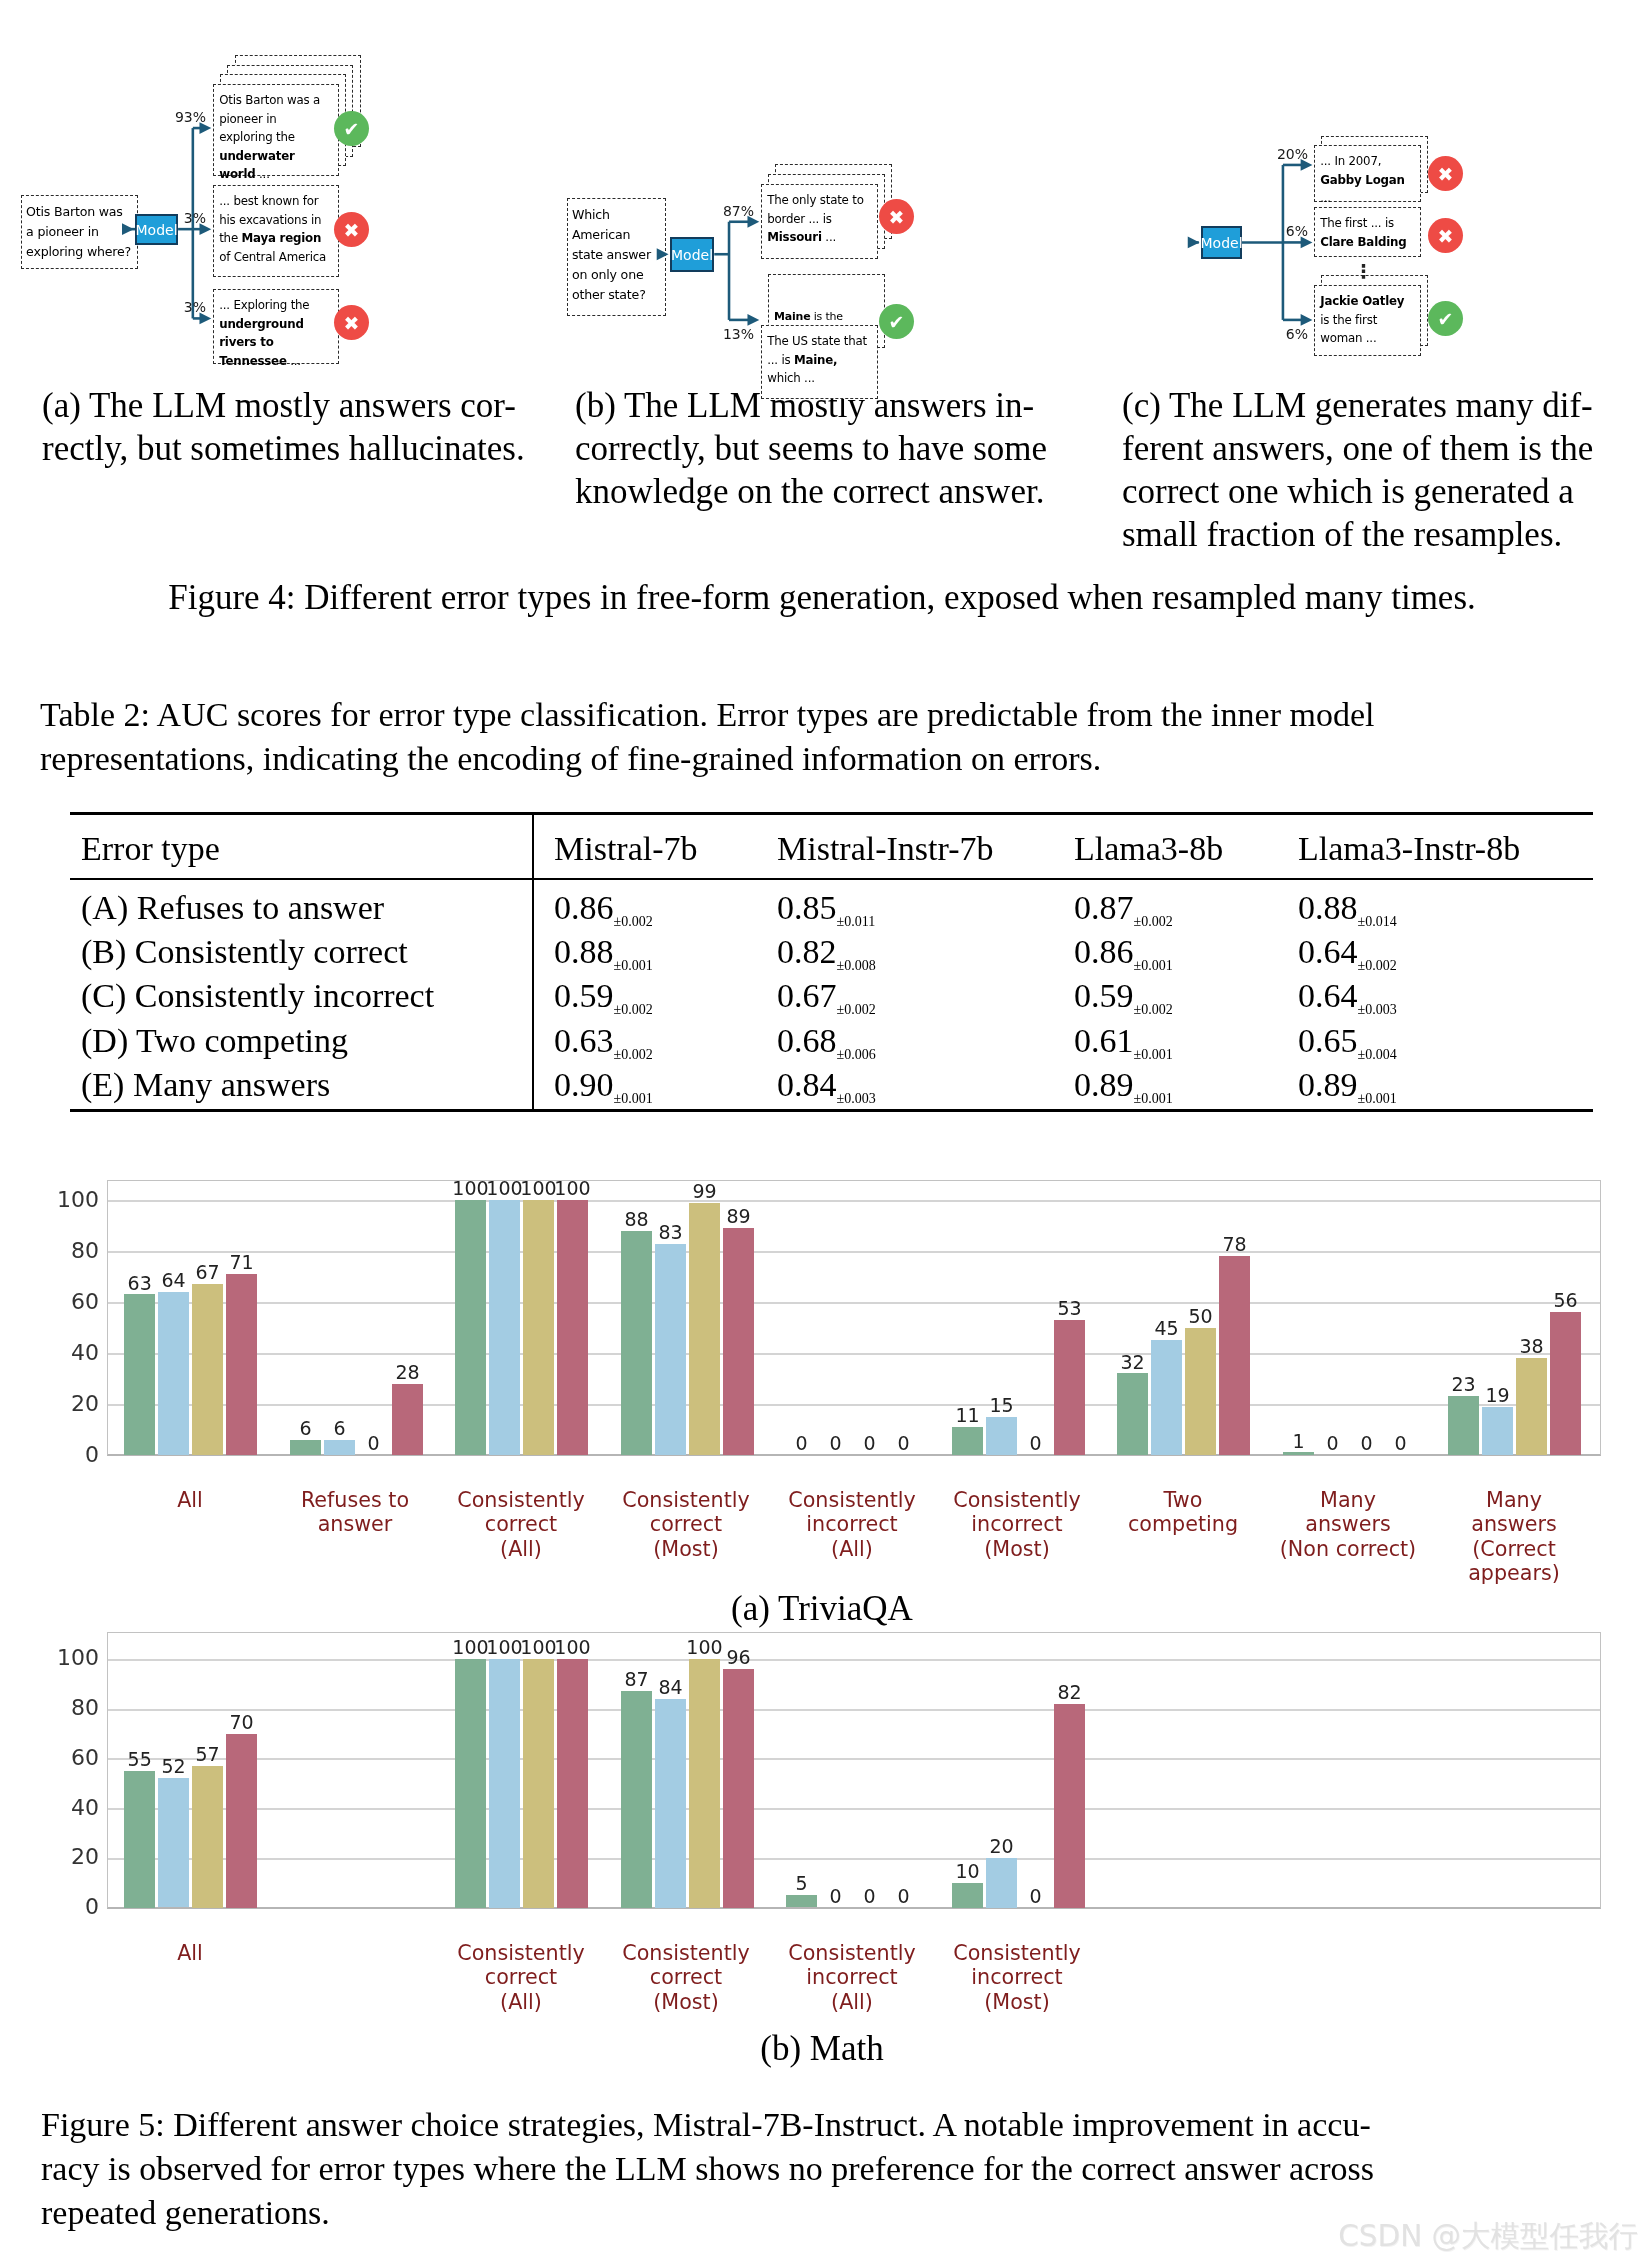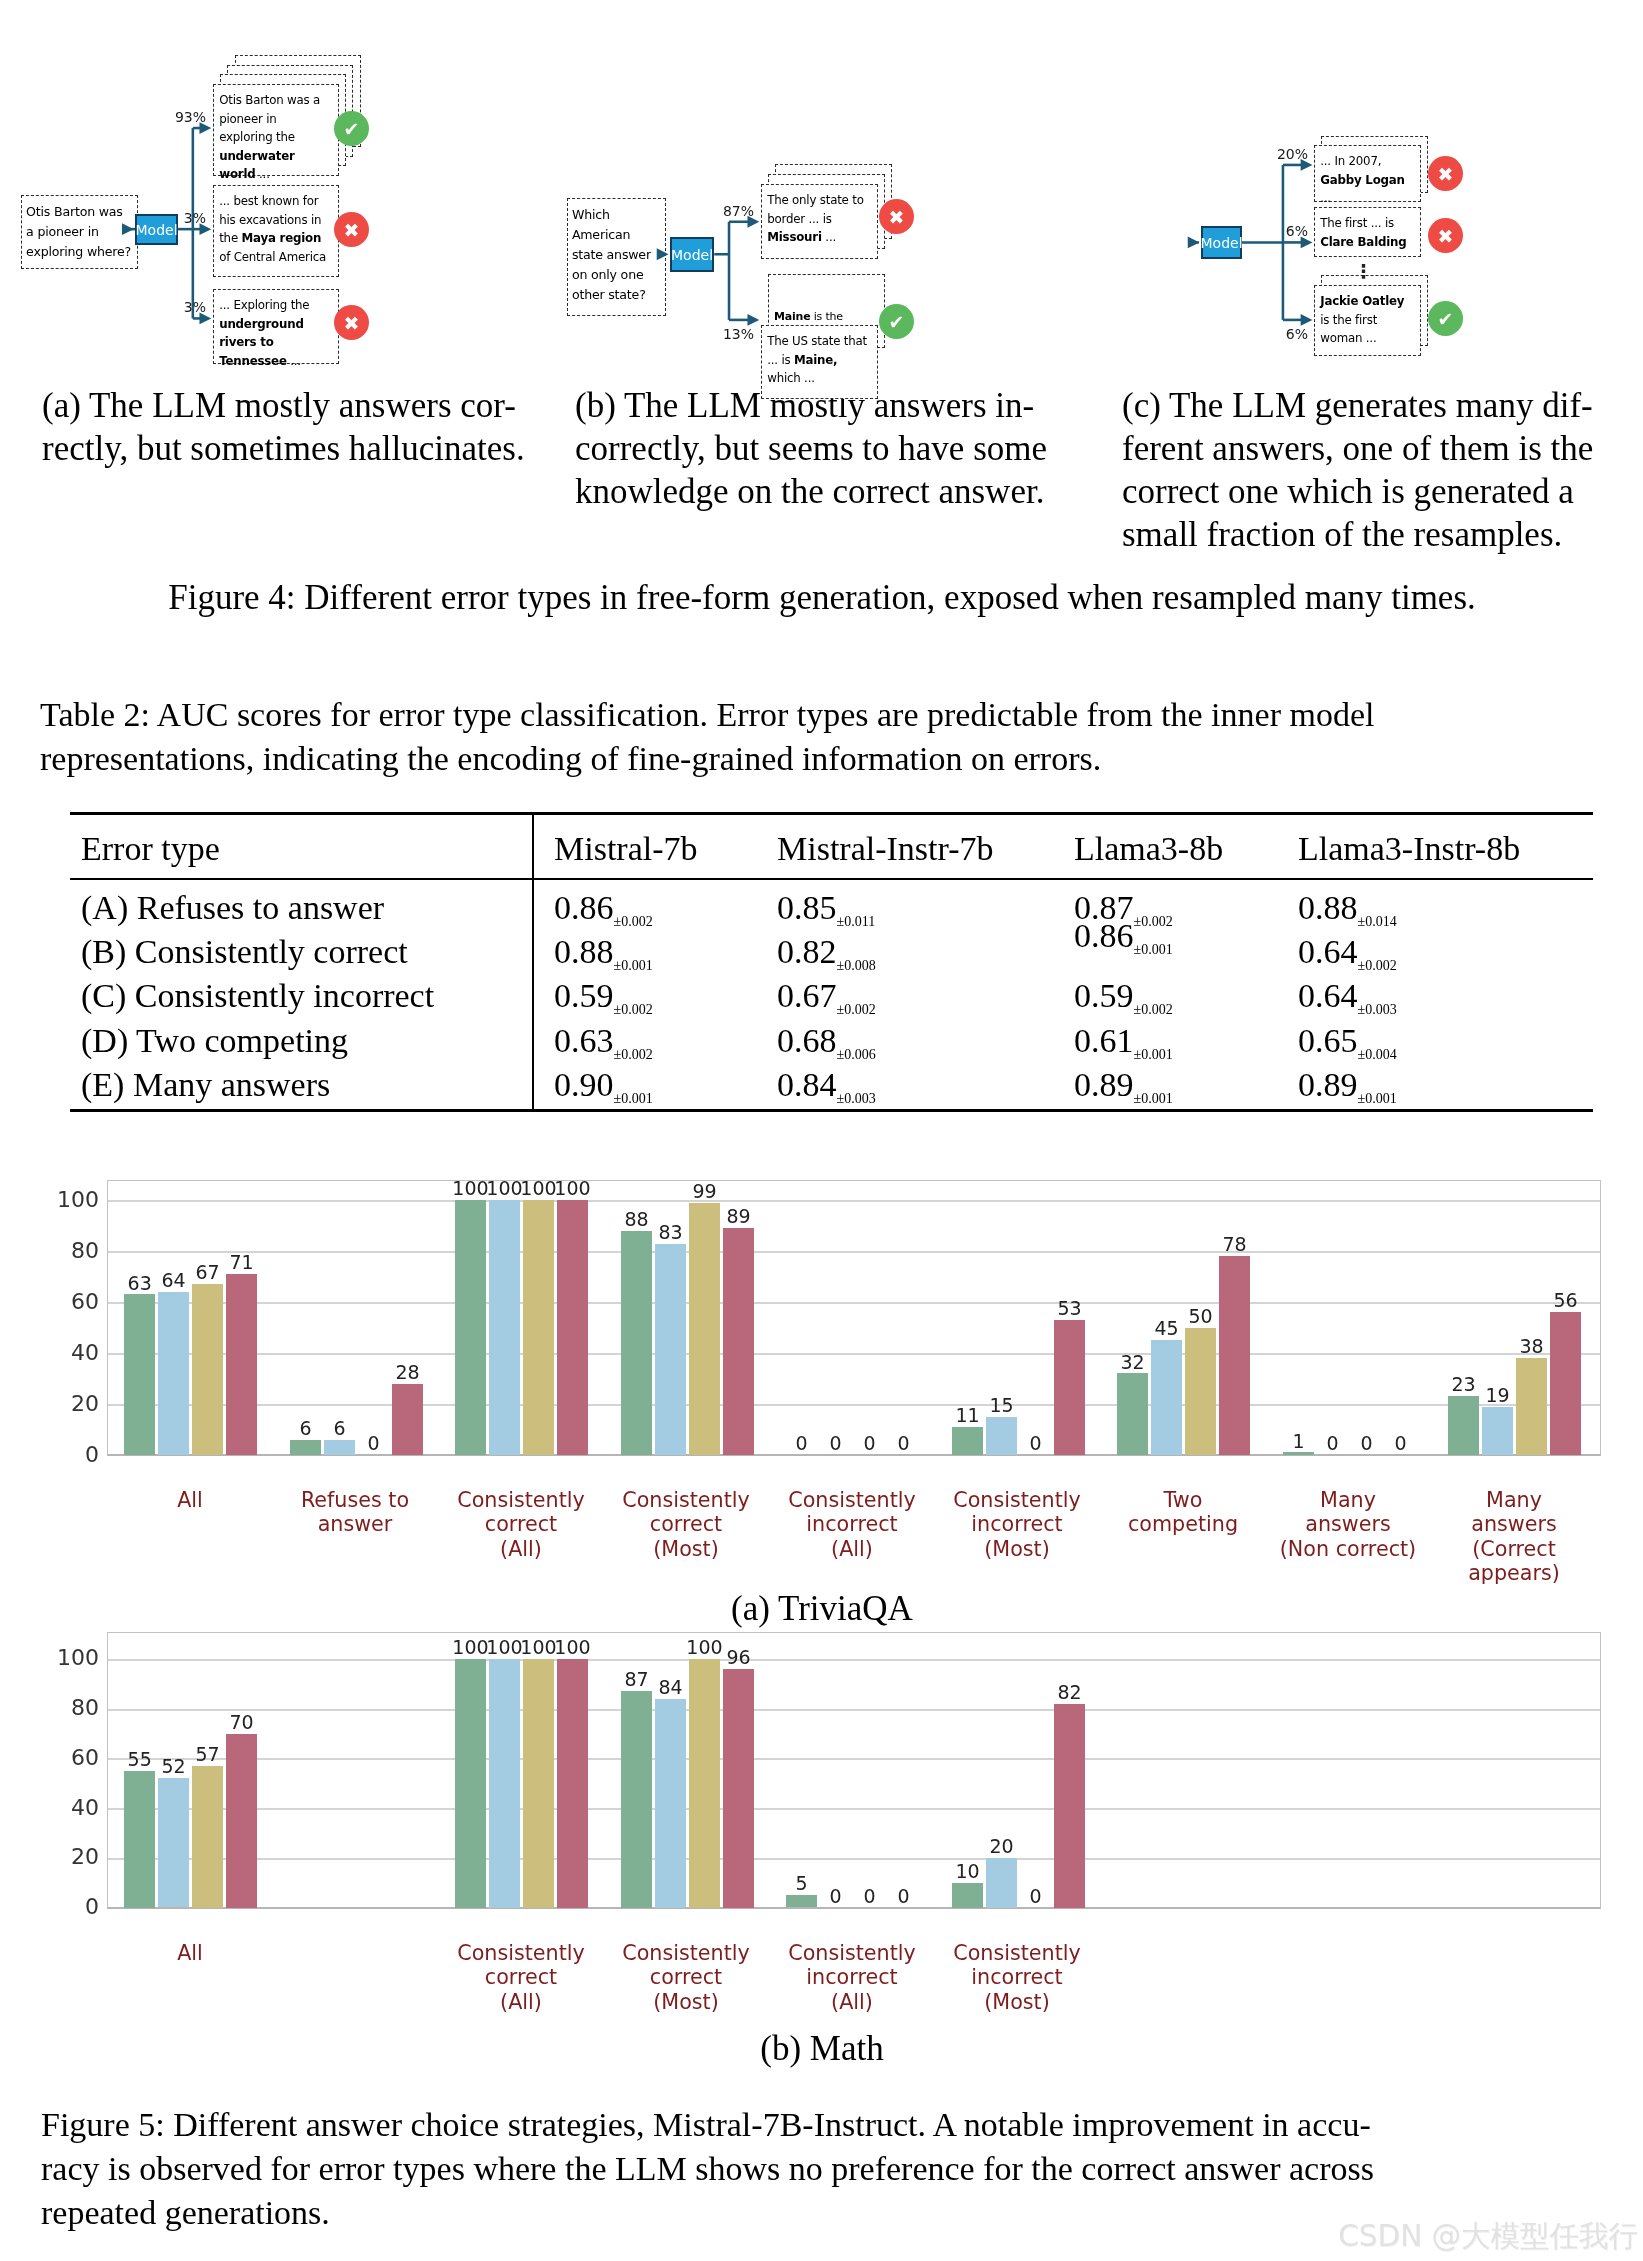--- a/index.html
+++ b/index.html
@@ -170,21 +170,21 @@
       <div class="hcell" style="left: 1004px; top: 17.7px;">Llama3-8b</div>
       <div class="hcell" style="left: 1228px; top: 17.7px;">Llama3-Instr-8b</div>
       <div class="bcell" style="left: 11px; top: 77px;">(A) Refuses to answer</div>
       <div class="bcell" style="left: 484px; top: 77px;"><span>0.86</span><span class="pmsub">±0.002</span></div>
       <div class="bcell" style="left: 707px; top: 77px;"><span>0.85</span><span class="pmsub">±0.011</span></div>
       <div class="bcell" style="left: 1004px; top: 77px;"><span>0.87</span><span class="pmsub">±0.002</span></div>
       <div class="bcell" style="left: 1228px; top: 77px;"><span>0.88</span><span class="pmsub">±0.014</span></div>
       <div class="bcell" style="left: 11px; top: 121px;">(B) Consistently correct</div>
       <div class="bcell" style="left: 484px; top: 121px;"><span>0.88</span><span class="pmsub">±0.001</span></div>
       <div class="bcell" style="left: 707px; top: 121px;"><span>0.82</span><span class="pmsub">±0.008</span></div>
-      <div class="bcell" style="left: 1004px; top: 105px;"><span>0.86</span><span class="pmsub">±0.001</span></div>
+      <div class="bcell" style="left: 1004px; top: 121px;"><span>0.86</span><span class="pmsub">±0.001</span></div>
       <div class="bcell" style="left: 1228px; top: 121px;"><span>0.64</span><span class="pmsub">±0.002</span></div>
       <div class="bcell" style="left: 11px; top: 165px;">(C) Consistently incorrect</div>
       <div class="bcell" style="left: 484px; top: 165px;"><span>0.59</span><span class="pmsub">±0.002</span></div>
       <div class="bcell" style="left: 707px; top: 165px;"><span>0.67</span><span class="pmsub">±0.002</span></div>
       <div class="bcell" style="left: 1004px; top: 165px;"><span>0.59</span><span class="pmsub">±0.002</span></div>
       <div class="bcell" style="left: 1228px; top: 165px;"><span>0.64</span><span class="pmsub">±0.003</span></div>
       <div class="bcell" style="left: 11px; top: 210px;">(D) Two competing</div>
       <div class="bcell" style="left: 484px; top: 210px;"><span>0.63</span><span class="pmsub">±0.002</span></div>
       <div class="bcell" style="left: 707px; top: 210px;"><span>0.68</span><span class="pmsub">±0.006</span></div>
       <div class="bcell" style="left: 1004px; top: 210px;"><span>0.61</span><span class="pmsub">±0.001</span></div>

